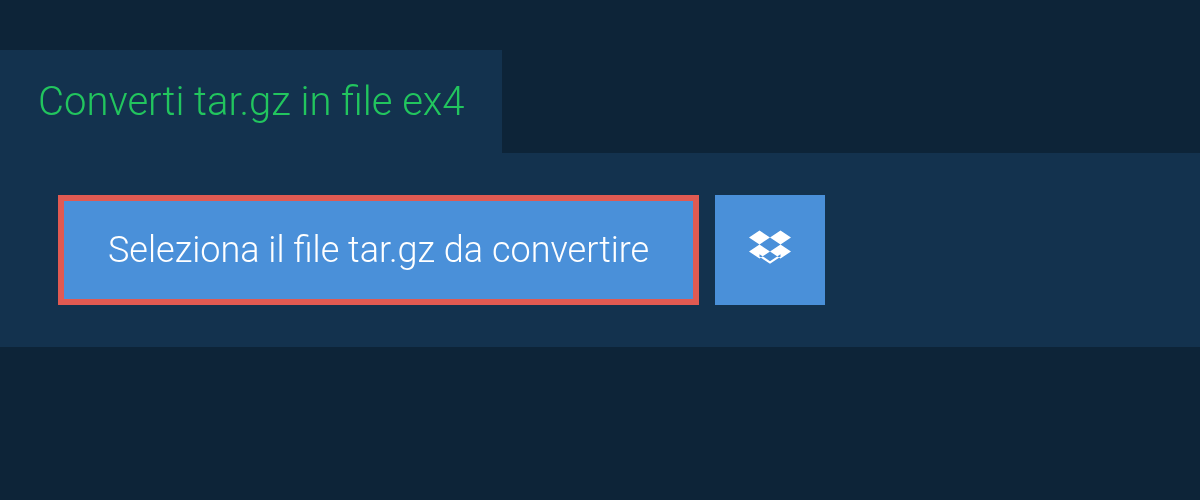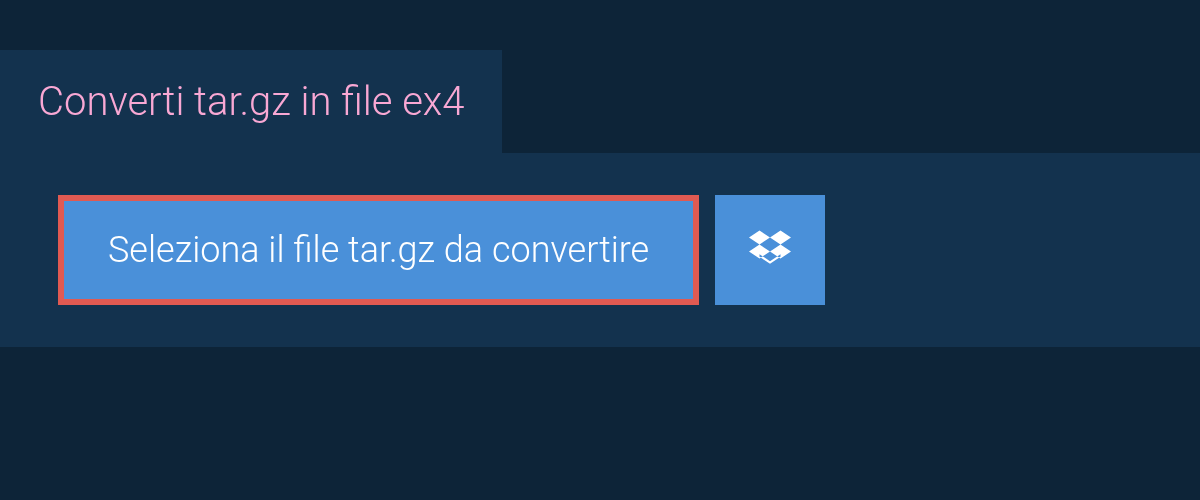--- a/index.html
+++ b/index.html
@@ -11,21 +11,21 @@
     width: 1200px;
     height: 500px;
     background-color: #0d2438;
     font-family: -apple-system, BlinkMacSystemFont, "Segoe UI", Roboto, Helvetica, Arial, sans-serif;
     overflow: hidden;
   }
   .title-tab {
     display: inline-block;
     background-color: #13324e;
     padding: 28px 38px;
-    color: #f9a8d4;
+    color: #22c55e;
     font-size: 40px;
     font-weight: 300;
     margin-top: 50px;
   }
   .content-panel {
     background-color: #13324e;
     padding: 42px 32px;
     margin-top: 0;
   }
   .button-row {

